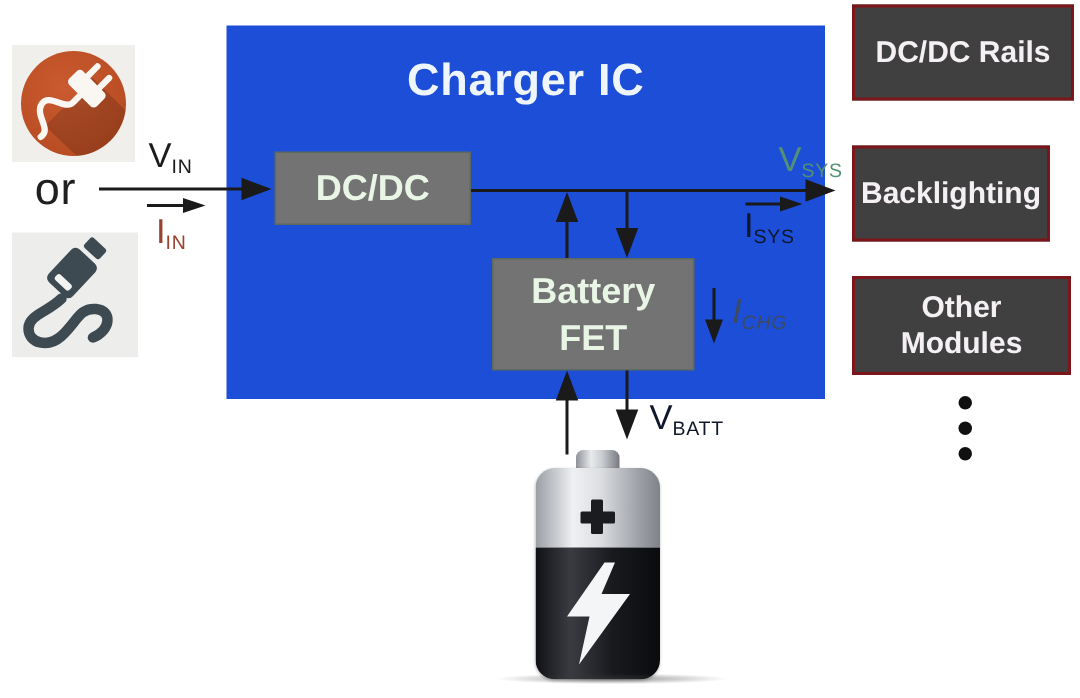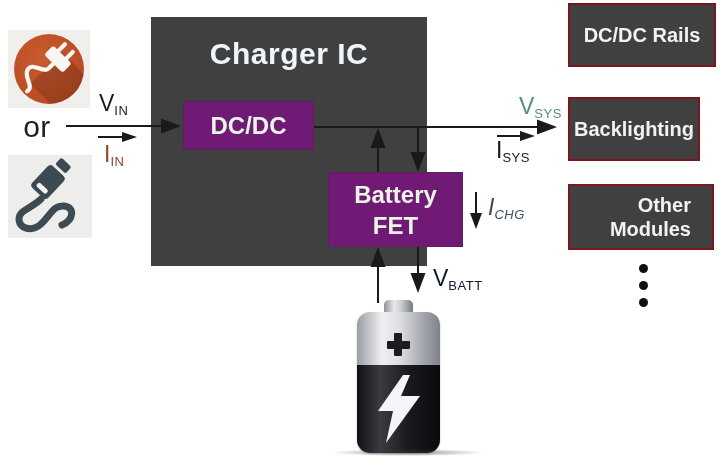--- a/index.html
+++ b/index.html
@@ -10,44 +10,44 @@
   
   .tile{position:absolute;display:flex;align-items:center;justify-content:center;}
   .plug-tile{left:8px;top:30px;width:82px;height:78px;background:#f1efec;}
   .usb-tile{left:8px;top:155px;width:84px;height:83px;background:#ededeb;}
   .or{
     position:absolute;left:8px;top:110px;width:58px;text-align:center;
     font-size:30px;color:#1f1f1f;letter-spacing:.5px;
   }
   
   .charger{
-    position:absolute;left:151px;top:17px;width:276px;height:249px;
-    background:#404040;
+    position:absolute;left:151px;top:17px;width:399px;height:249px;
+    background:#1d4ed8;
   }
   .charger-title{
     margin-top:20px;text-align:center;font-size:30px;font-weight:bold;
     color:#eef6fc;letter-spacing:.5px;
   }
   .gbox{
-    position:absolute;background:#701a75;border:1px solid rgba(0,60,0,.18);
+    position:absolute;background:#737373;border:1px solid rgba(0,60,0,.18);
     display:flex;flex-direction:column;align-items:center;justify-content:center;
     color:#e9f6e6;font-weight:bold;box-sizing:border-box;
   }
   .dcdc{left:183px;top:101px;width:131px;height:49px;font-size:24px;}
   .fet{left:328px;top:172px;width:135px;height:75px;font-size:24px;line-height:31px;}
   
   .rbox{
     position:absolute;background:#404040;border:2px solid #7c161a;
     display:flex;align-items:center;justify-content:center;text-align:center;
     color:#f4f0f4;font-weight:bold;font-size:20px;box-sizing:border-box;
   }
   .rails{left:568px;top:3px;width:148px;height:64px;}
   .backlight{left:568px;top:97px;width:132px;height:64px;}
   .other{left:568px;top:184px;width:146px;height:66px;line-height:24px;}
-  .other span{display:block;width:100px;margin:0 auto;text-align:right;}
+  .other span{display:block;width:100px;margin:0 auto;}
   .dots{position:absolute;left:639px;top:264px;width:9px;}
   .dots i{display:block;width:9px;height:9px;border-radius:50%;background:#101010;margin-bottom:8px;}
   
   .sig{position:absolute;white-space:nowrap;}
   .sig .b{font-size:23px;}
   .sig sub{font-size:13px;letter-spacing:.5px;}
   .vin{left:99px;top:90px;color:#1b1b1b;}
   .iin{left:104px;top:141px;color:#99422e;}
   .vsys{left:491px;top:93px;color:#539173;margin-left:28px;}
   .isys{left:496px;top:137px;color:#0f172a;}

